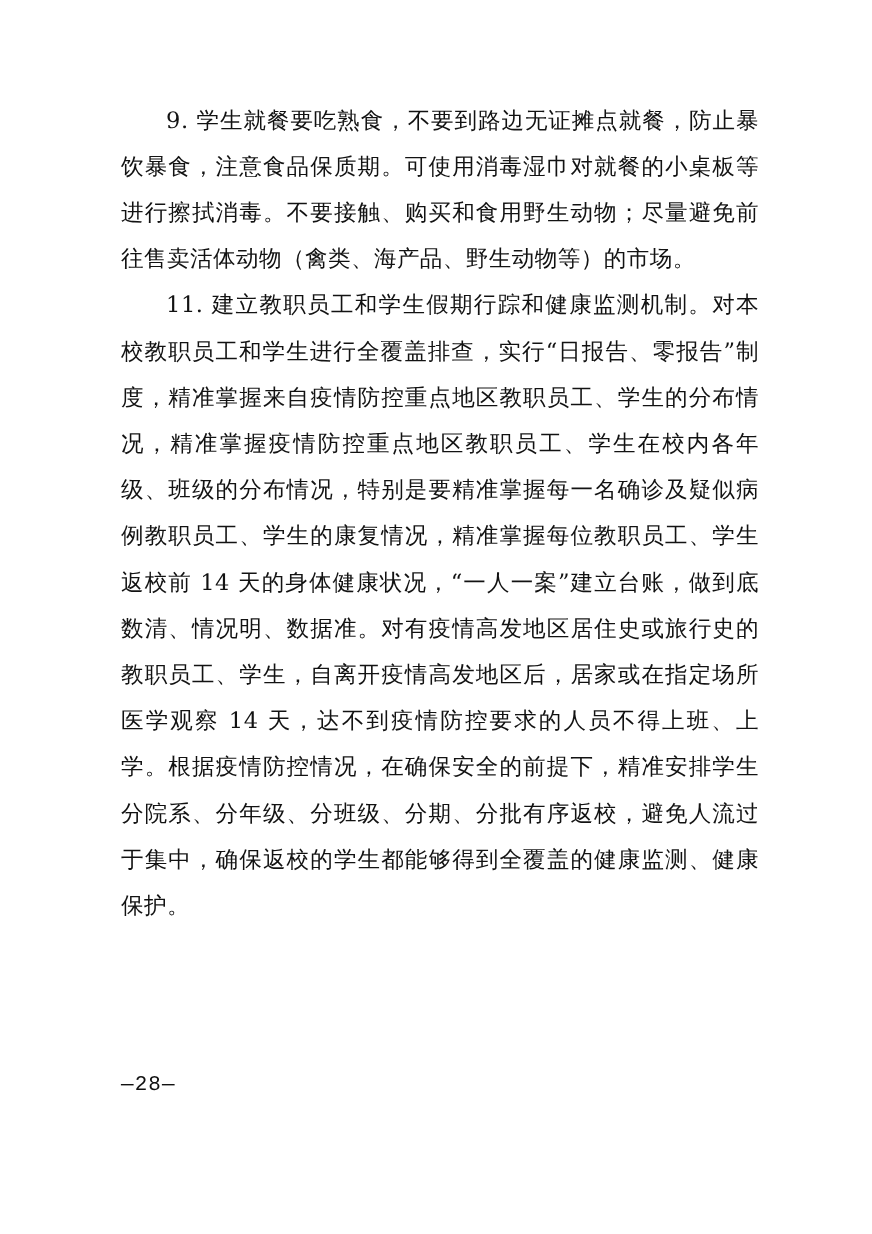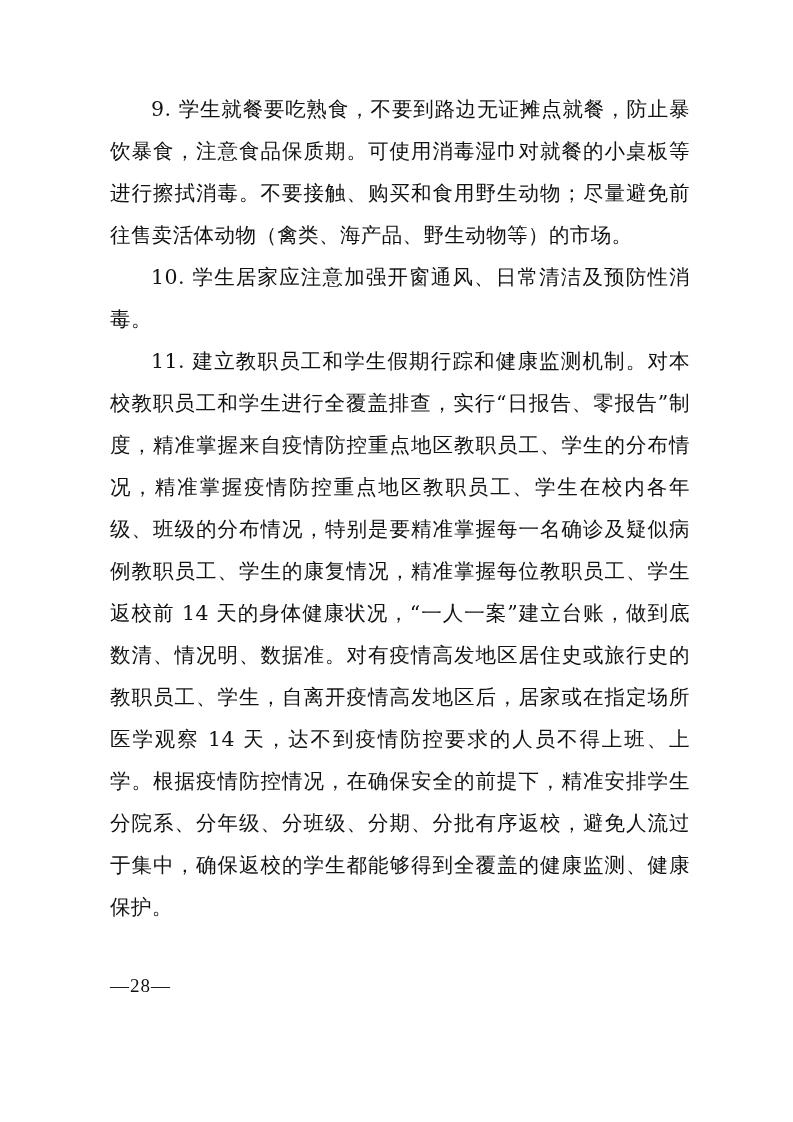--- a/index.html
+++ b/index.html
@@ -36,26 +36,25 @@
   .para + .para {
     margin-top: 0px;
   }
   .folio {
     position: absolute;
     left: 110px;
     top: 975px;
     font-size: 19px;
     letter-spacing: 1px;
     color: #111111;
-    font-family: Liberation Serif, serif;
+    font-family: Liberation Mono, monospace;
   }
 </style>
 </head>
 <body>
 
 <div class="page">
   <div class="content">
     <p class="para">9. 学生就餐要吃熟食，不要到路边无证摊点就餐，防止暴饮暴食，注意食品保质期。可使用消毒湿巾对就餐的小桌板等进行擦拭消毒。不要接触、购买和食用野生动物；尽量避免前往售卖活体动物（禽类、海产品、野生动物等）的市场。</p>
-    <p class="para">10. 学生居家应注意加强开窗通风、日常清洁及预防性消毒。</p>
     <p class="para">11. 建立教职员工和学生假期行踪和健康监测机制。对本校教职员工和学生进行全覆盖排查，实行“日报告、零报告”制度，精准掌握来自疫情防控重点地区教职员工、学生的分布情况，精准掌握疫情防控重点地区教职员工、学生在校内各年级、班级的分布情况，特别是要精准掌握每一名确诊及疑似病例教职员工、学生的康复情况，精准掌握每位教职员工、学生返校前 14 天的身体健康状况，“一人一案”建立台账，做到底数清、情况明、数据准。对有疫情高发地区居住史或旅行史的教职员工、学生，自离开疫情高发地区后，居家或在指定场所医学观察 14 天，达不到疫情防控要求的人员不得上班、上学。根据疫情防控情况，在确保安全的前提下，精准安排学生分院系、分年级、分班级、分期、分批有序返校，避免人流过于集中，确保返校的学生都能够得到全覆盖的健康监测、健康保护。</p>
   </div>
   <div class="folio">—28—</div>
 </div>
 
 </body></html>

